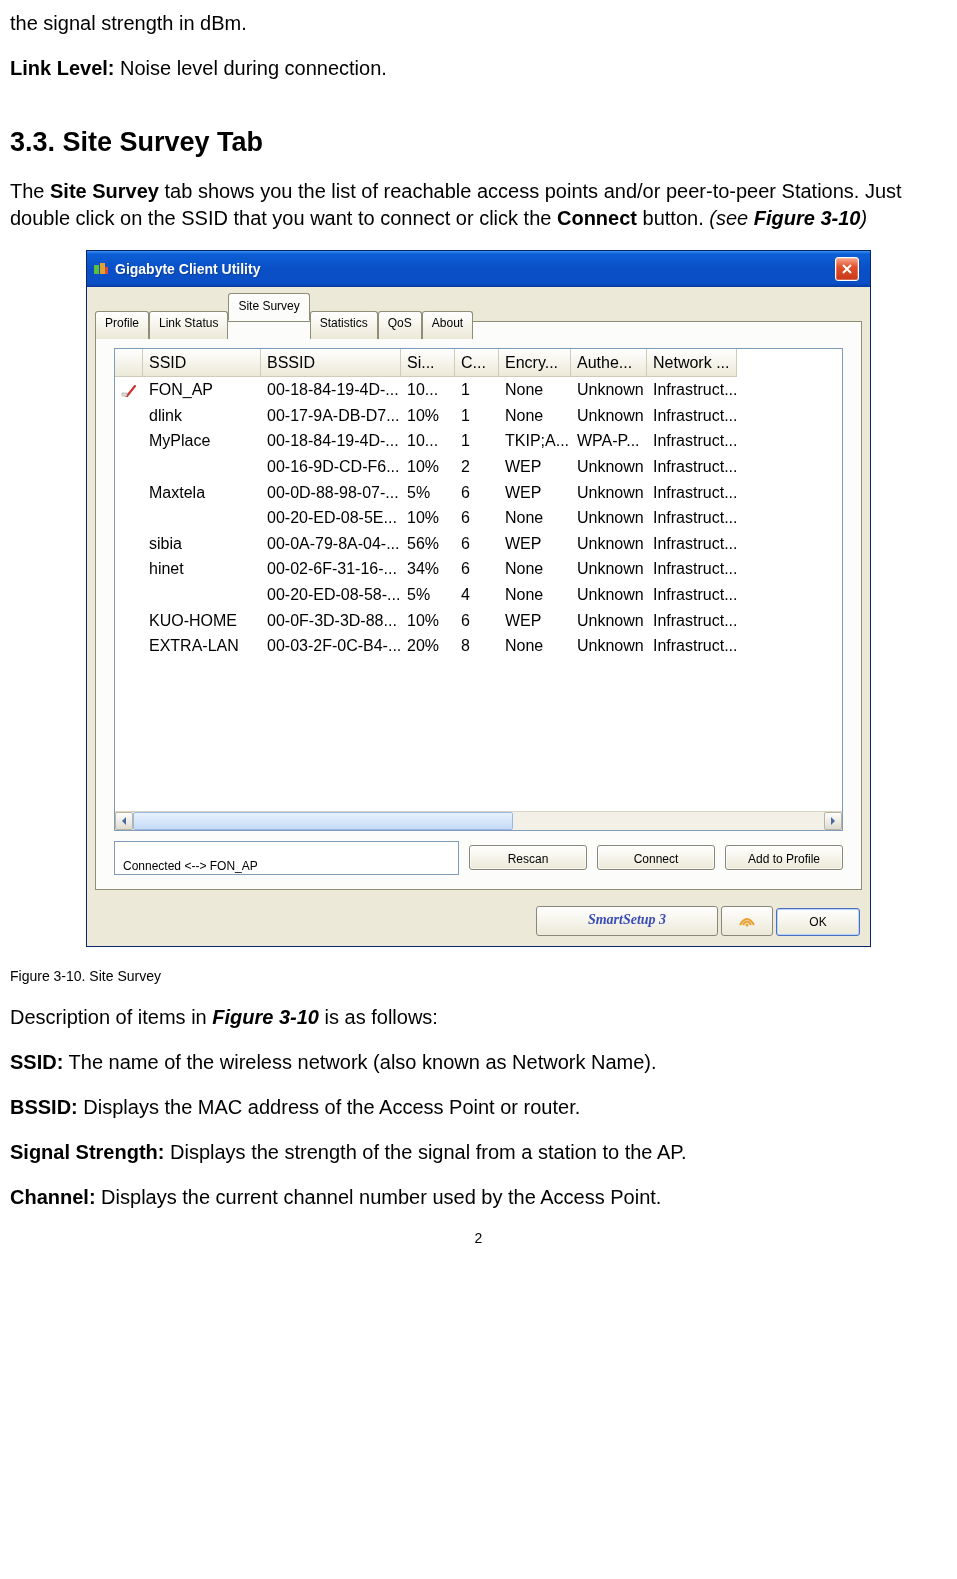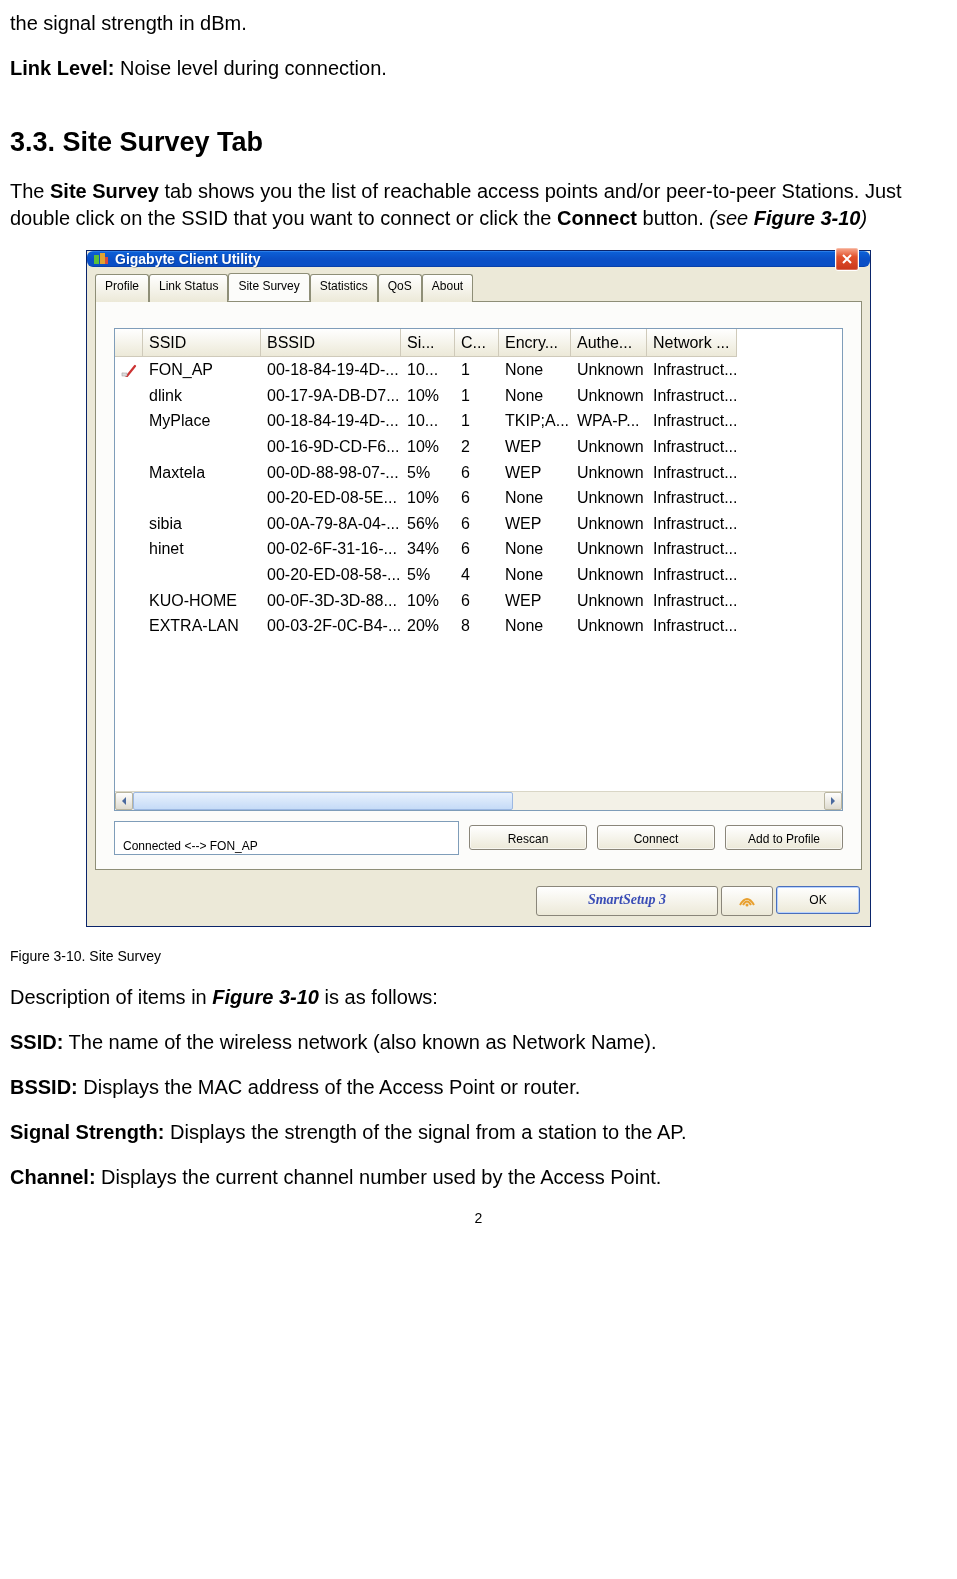--- a/index.html
+++ b/index.html
@@ -31,24 +31,23 @@
     background: #ece9d8;
     font-family: Tahoma, Arial, sans-serif;
     font-size: 12px;
     color: #000;
   }
   .titlebar {
     display: flex;
     align-items: center;
     justify-content: space-between;
     background: linear-gradient(to bottom, #3b8ef3 0%, #0c5fd6 8%, #0a4fc6 50%, #0a4fc6 90%, #083a9e 100%);
-    height: 16px;
+    height: 36px;
     padding: 0 11px 0 6px;
     color: #fff;
-    border-radius: 6px;
   }
   .titlebar-left {
     display: flex;
     align-items: center;
     gap: 6px;
   }
   .titlebar-icon svg { display:block; }
   .titlebar-title {
     font-weight: bold;
     font-size: 14px;
@@ -76,21 +75,21 @@
   .tab {
     padding: 3px 9px 4px 9px;
     font-size: 12px;
     border: 1px solid #8e8e77;
     border-bottom: none;
     background: linear-gradient(to bottom, #fff, #ece9d8);
     border-top-left-radius: 3px;
     border-top-right-radius: 3px;
     margin-right: 0px;
     position: relative;
-    top: 1px;
+    top: 18px;
   }
   .tab.active {
     background: #fcfcfa;
     border-bottom: 1px solid #fcfcfa;
     top: 0;
     padding-top: 4px;
     padding-bottom: 5px;
     z-index: 2;
   }
   .tab-panel {
@@ -192,21 +191,21 @@
     border: 1px solid #8a867a;
     border-radius: 3px;
     font-size: 12px;
     font-family: Tahoma, Arial, sans-serif;
     padding: 6px 10px;
     box-shadow: inset 0 0 0 1px rgba(255,255,255,0.6);
   }
   .footer-row {
     display: flex;
     justify-content: flex-end;
-    align-items: flex-start;
+    align-items: flex-end;
     gap: 3px;
     padding: 8px 10px 10px 10px;
   }
   .smart-btn {
     width: 180px;
     height: 28px;
     background: linear-gradient(to bottom, #fff, #ece9d8);
     border: 1px solid #8a867a;
     border-radius: 3px;
     display:flex; align-items:center; justify-content:center;

